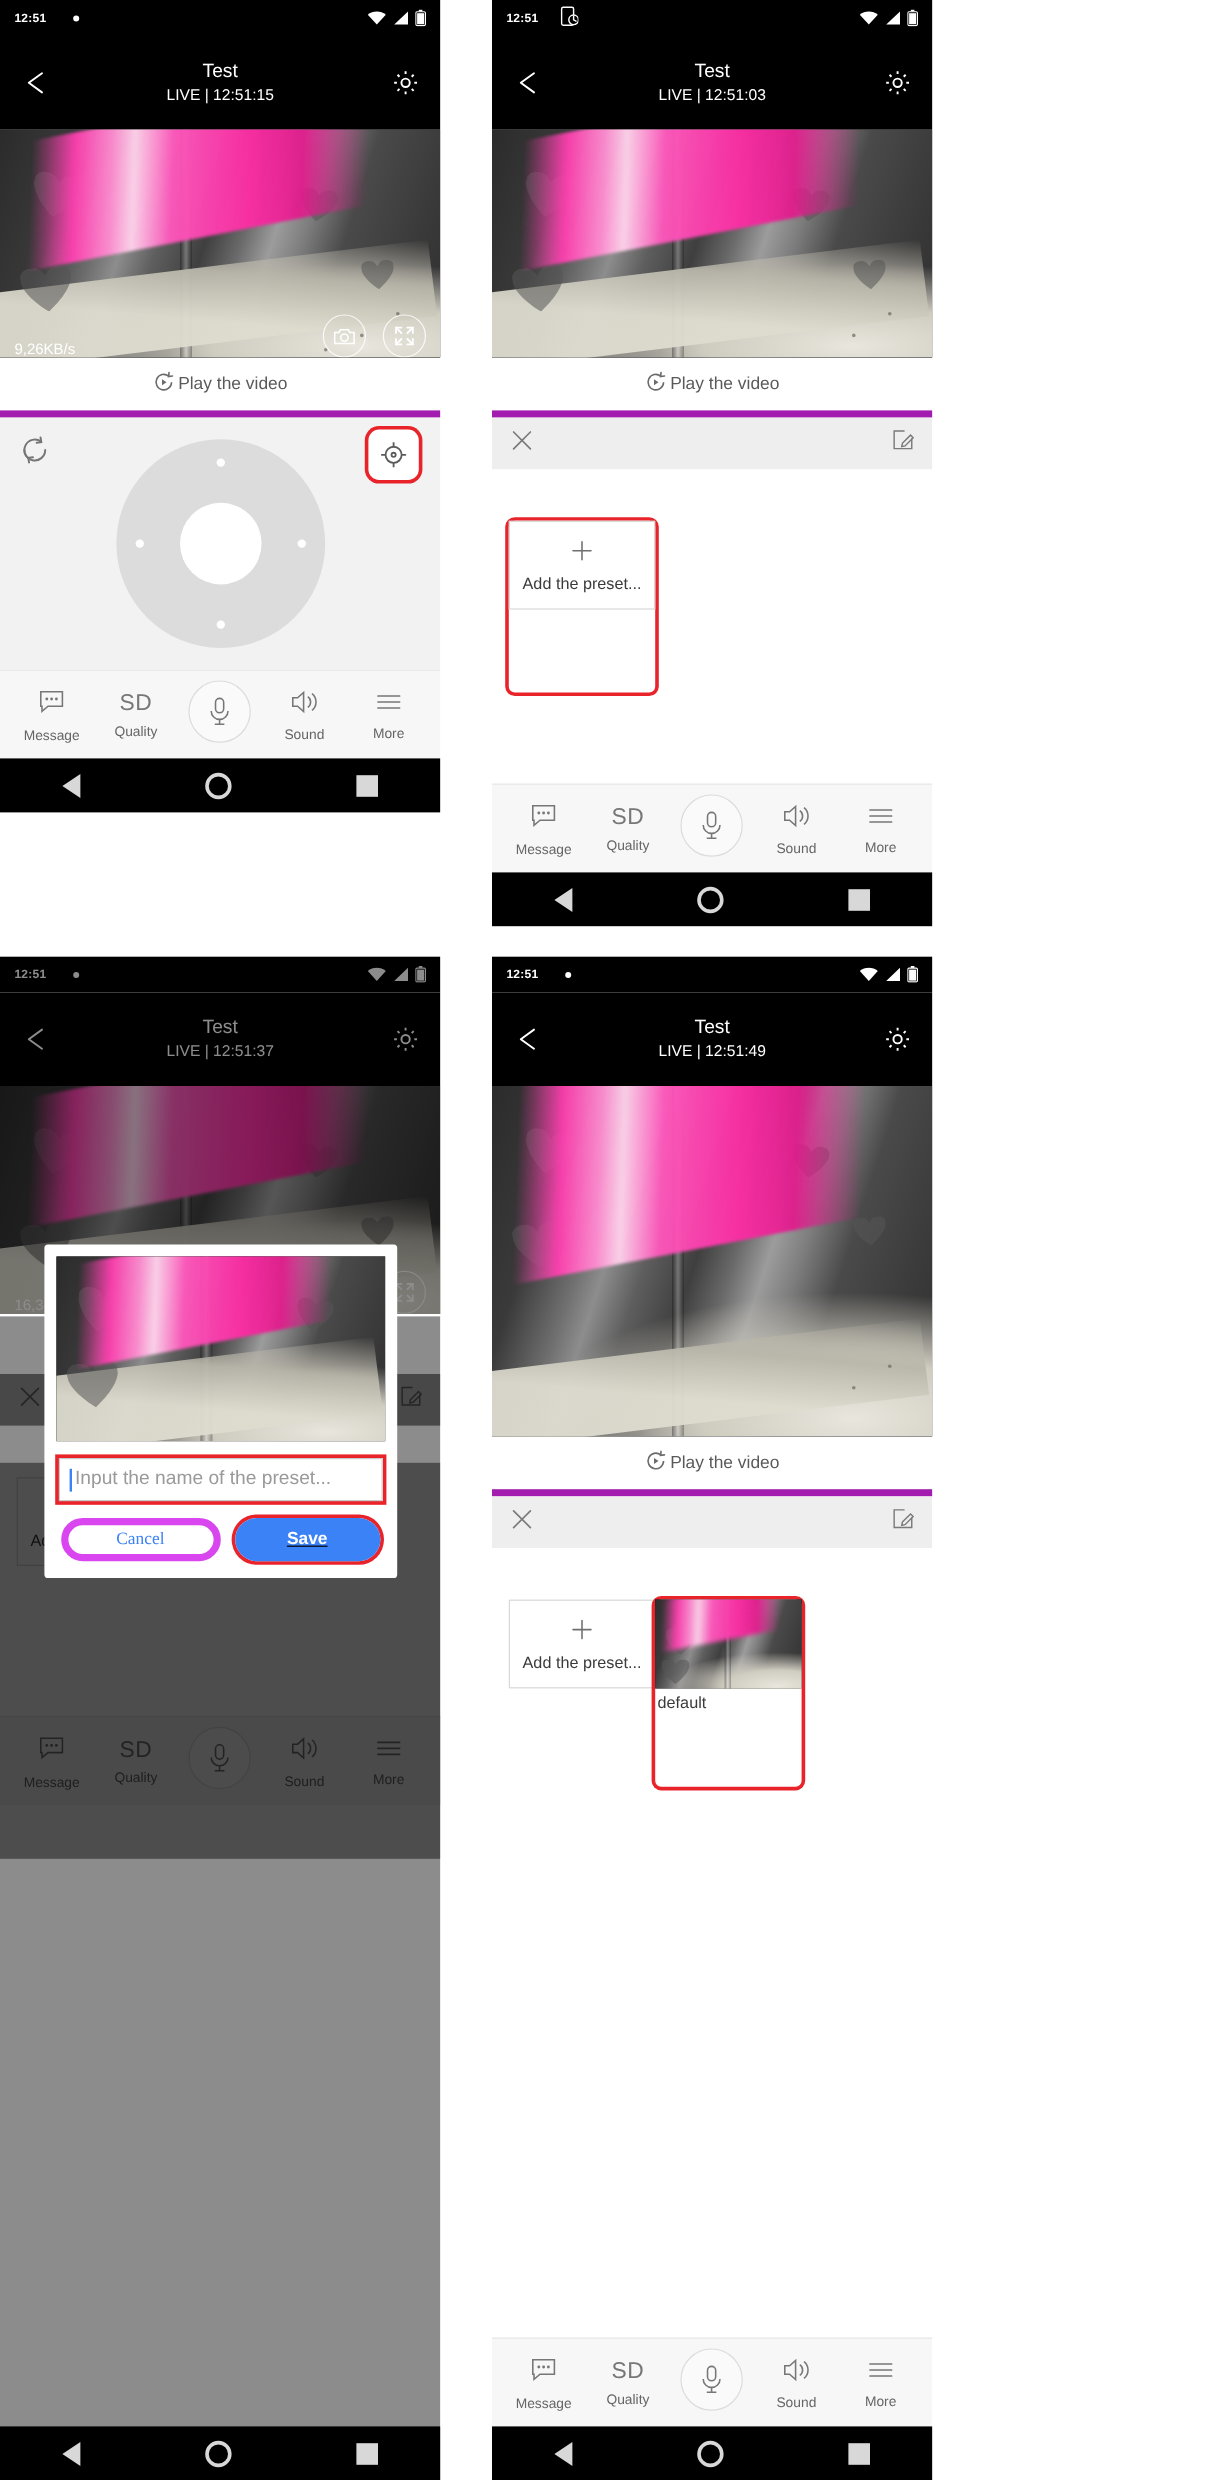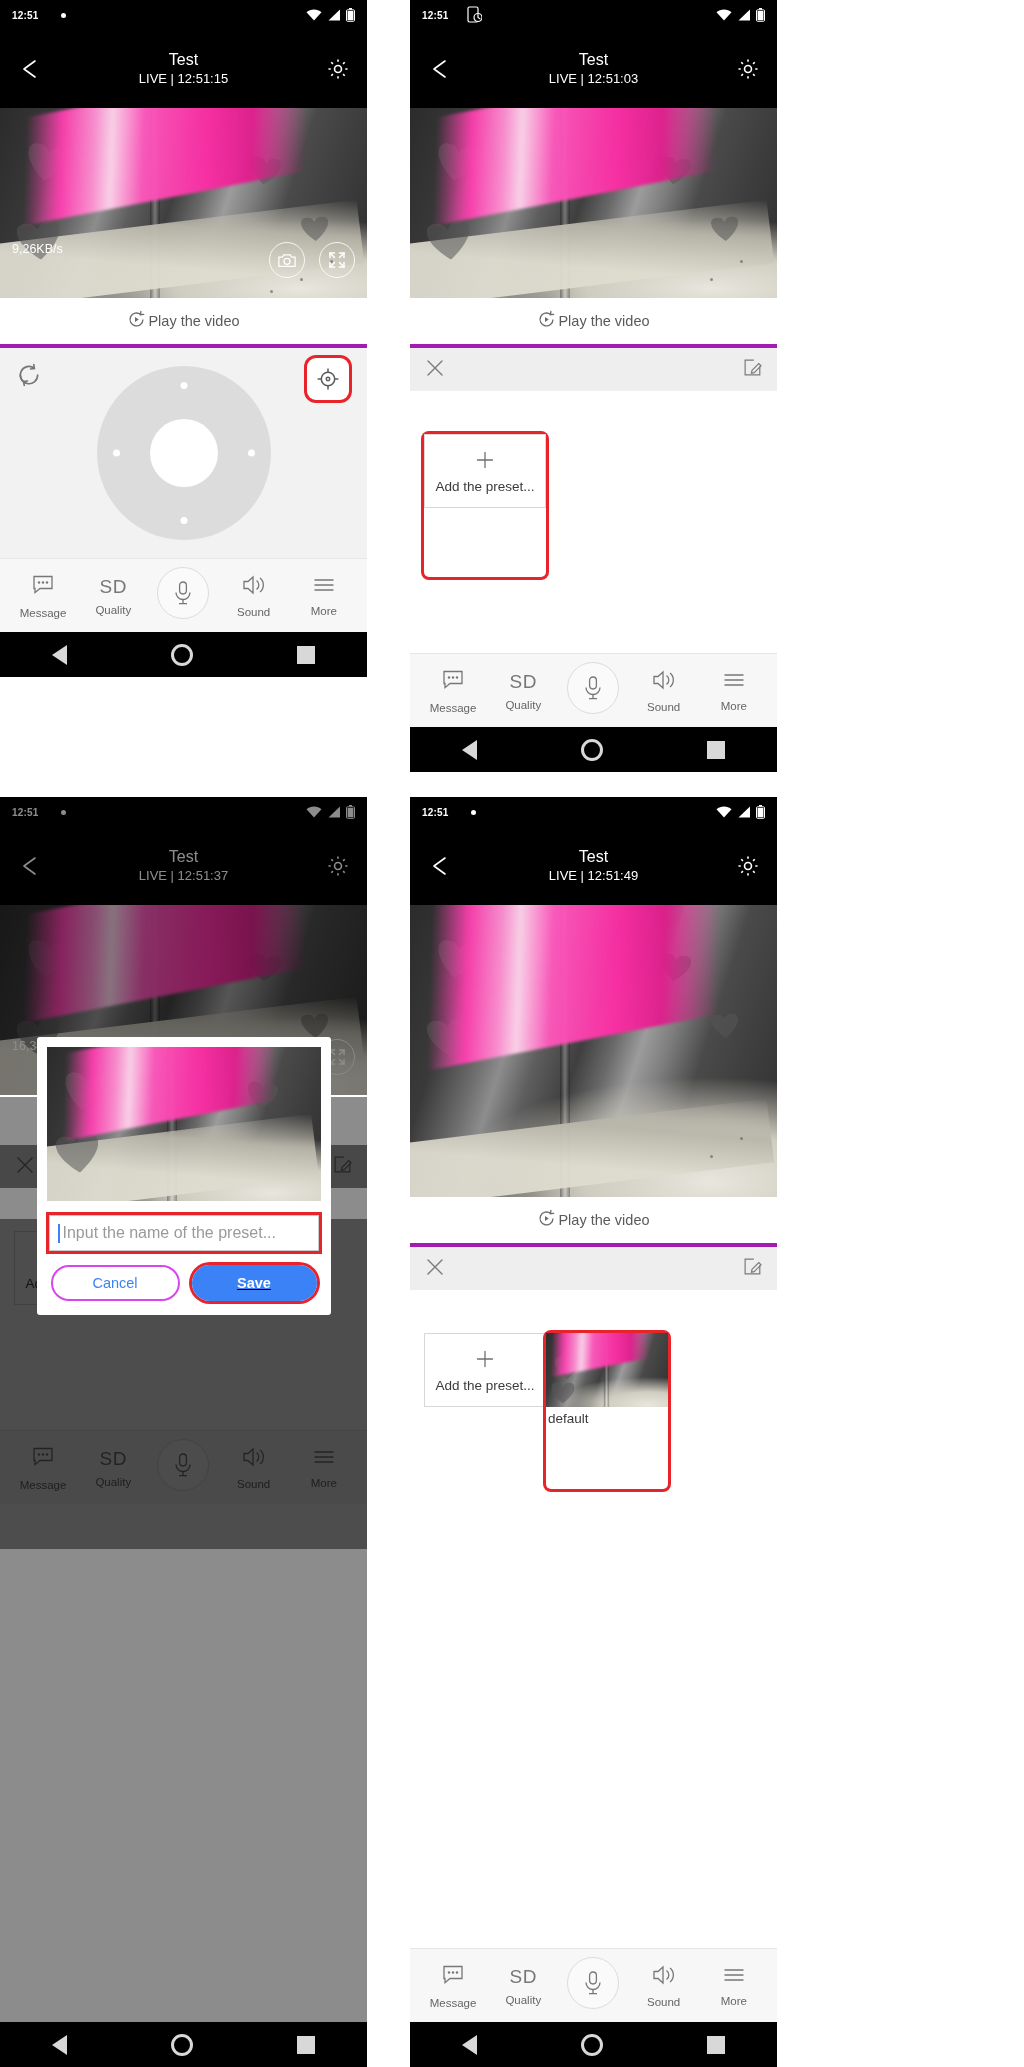--- a/index.html
+++ b/index.html
@@ -85,33 +85,33 @@
   }
   .cam .floor {
     position:absolute; left: 0; right: 0; bottom: -10px; height: 64px;
     background: linear-gradient(12deg, #dedbcf 40%, #b9b6aa 70%, rgba(0,0,0,0) 100%);
     transform: rotate(-7deg); transform-origin: left bottom; opacity:.95;
   }
   .cam .speck { position:absolute; width:3px; height:3px; border-radius:50%; background:#6a6a60; opacity:.7; }
 
   .video-bar {
     position: absolute; left: 0; right: 0; bottom: 0; height: 56px;
-    display: flex; align-items: flex-start; padding: 0 12px;
+    display: flex; align-items: flex-end; padding: 0 12px;
   }
   .rate { color: #fff; font-size: 12.5px; }
   .vb-actions { margin-left: auto; display: flex; align-items: center; gap: 14px; }
   .round-btn {
     width: 36px; height: 36px; border-radius: 50%;
     border: 1.4px solid rgba(255,255,255,.85);
     display: flex; align-items: center; justify-content: center;
   }
 
   
   .playrow {
-    height: 50px; background: #fff; border-bottom: 4px solid #a21caf;
+    height: 50px; background: #fff; border-bottom: 6px solid #a21caf;
     display: flex; align-items: center; justify-content: center; gap: 2px;
     color: #5a5a5a; font-size: 14.5px;
   }
 
   
   .ptz { background: #f2f2f2; height: 210px; position: relative; }
   .ptz-refresh { position: absolute; left: 16px; top: 14px; }
   .ptz-target {
     position: absolute; right: 18px; top: 10px;
     width: 42px; height: 42px; border-radius: 9px;
@@ -187,21 +187,21 @@
     margin: 14px 2px 0 2px; border: 1px solid #c9c9c9; height: 36px;
     display: flex; align-items: center; padding: 0 8px; position: relative;
   }
   .caret { width: 2px; height: 19px; background: #3b82f6; margin-right: 3px; }
   .ph { color: #9a9a9a; font-size: 16px; }
   .dlg-btns { display: flex; gap: 12px; margin: 14px 4px 0 4px; }
   .btn {
     flex: 1; height: 36px; border-radius: 18px; font-size: 14.5px;
     display: flex; align-items: center; justify-content: center;
   }
-  .btn-cancel { border: 2px solid #d946ef; color: #3b82f6; background: #fff; }
+  .btn-cancel { border: 6px solid #d946ef; color: #3b82f6; background: #fff; font-family: Liberation Serif, serif; }
   .btn-save { background: #3b82f6; color: #fff; font-weight: bold; }
   .hl-pill { box-shadow: 0 0 0 3px #e8232a; border-radius: 20px; text-decoration: underline; }
   .hl-rect { box-shadow: 0 0 0 3px #e8232a; }
 
   .dimmed-ui { filter: brightness(.55); }
 </style>
 </head>
 <body>
 
 <div class="grid">

